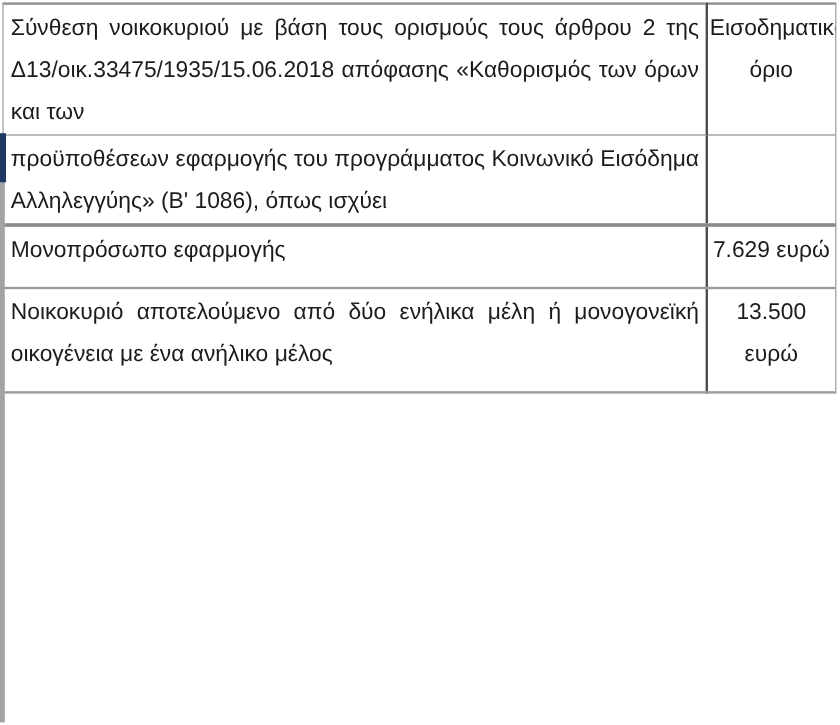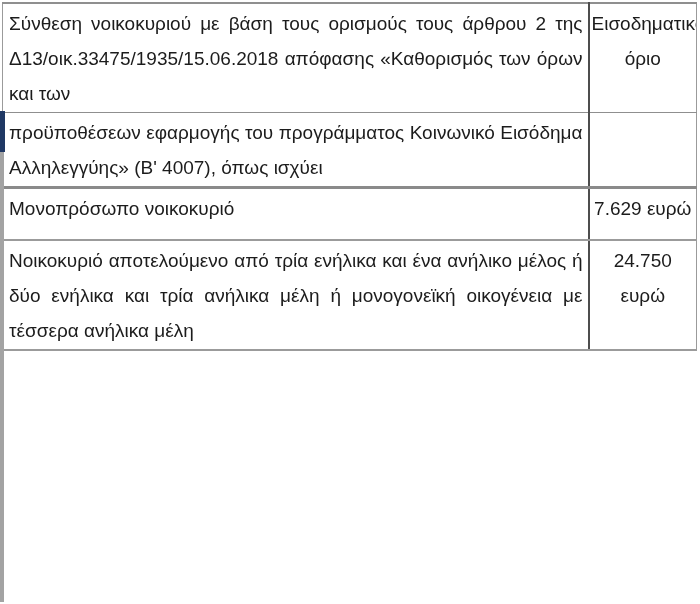--- a/index.html
+++ b/index.html
@@ -90,28 +90,28 @@
     <colgroup>
       <col style="width:586px">
       <col style="width:108px">
     </colgroup>
     <tbody>
       <tr class="hdr1">
         <td class="desc">Σύνθεση νοικοκυριού με βάση τους ορισμούς τους άρθρου 2 της Δ13/οικ.33475/1935/15.06.2018 απόφασης «Καθορισμός των όρων και των</td>
         <td class="limit">Εισοδηματικό όριο</td>
       </tr>
       <tr class="hdr2">
-        <td class="desc">προϋποθέσεων εφαρμογής του προγράμματος Κοινωνικό Εισόδημα Αλληλεγγύης» (Β' 4007), όπως ισχύει</td>
+        <td class="desc">προϋποθέσεων εφαρμογής του προγράμματος Κοινωνικό Εισόδημα Αλληλεγγύης» (Β' 1086), όπως ισχύει</td>
         <td class="limit"></td>
       </tr>
 
       <tr class="body-row row-1">
-        <td class="desc">Μονοπρόσωπο νοικοκυριό</td>
+        <td class="desc">Μονοπρόσωπο εφαρμογής</td>
         <td class="limit">7.629 ευρώ</td>
       </tr>
-      <tr class="body-row row-5">
-        <td class="desc">Νοικοκυριό αποτελούμενο από τρία ενήλικα και ένα ανήλικο μέλος ή δύο ενήλικα και τρία ανήλικα μέλη ή μονογονεϊκή οικογένεια με τέσσερα ανήλικα μέλη</td>
-        <td class="limit">24.750 ευρώ</td>
+      <tr class="body-row row-2">
+        <td class="desc">Νοικοκυριό αποτελούμενο από δύο ενήλικα μέλη ή μονογονεϊκή οικογένεια με ένα ανήλικο μέλος</td>
+        <td class="limit">13.500 ευρώ</td>
       </tr>
     </tbody>
   </table>
 
 </div>
 
 </body></html>

